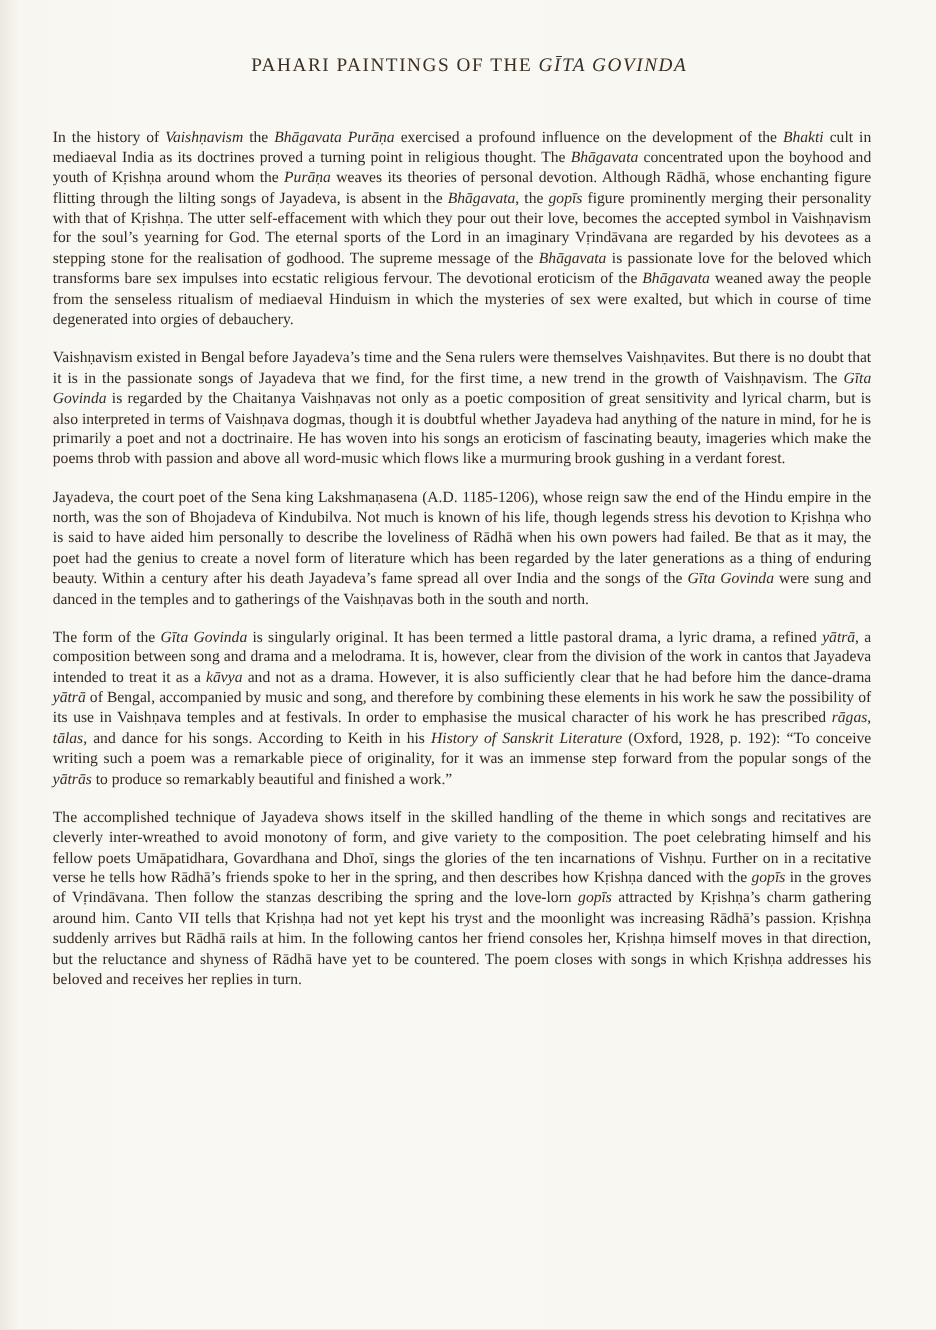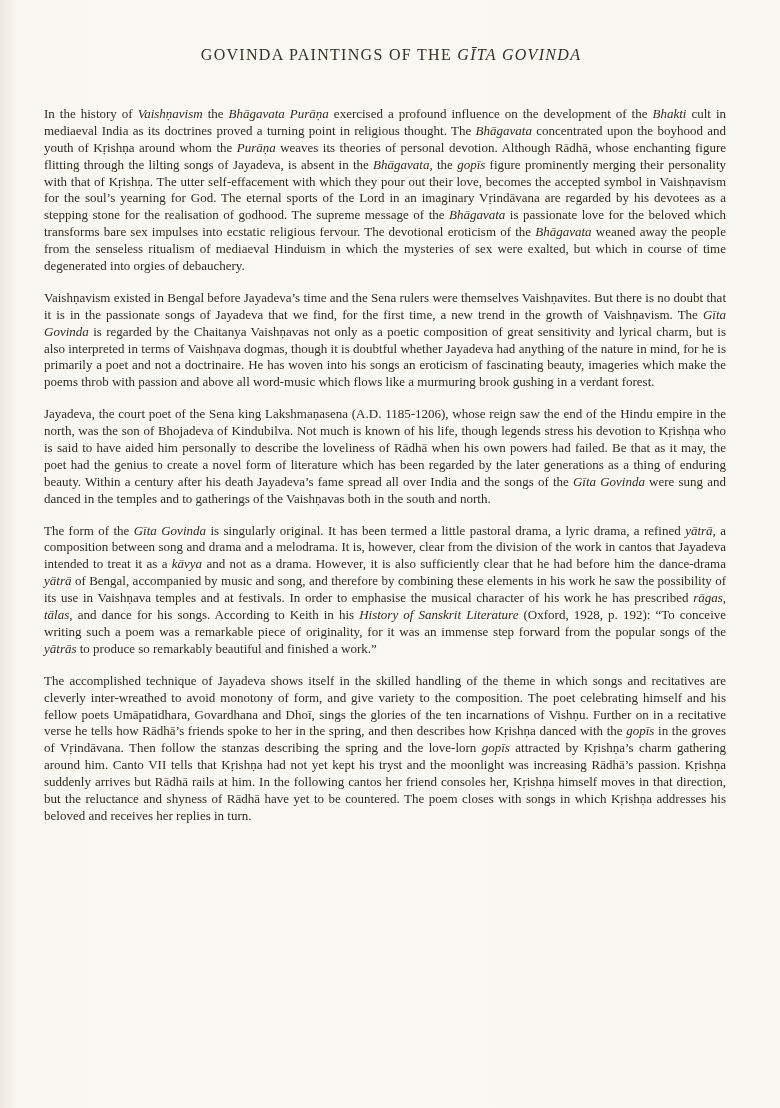--- a/index.html
+++ b/index.html
@@ -35,21 +35,21 @@
     font-size: 13px;
     line-height: 1.3;
     color: #342a1e;
   }
   .para em { font-style: italic; }
 </style>
 </head>
 <body>
 
 <div class="page">
-  <h1 class="title"><span>GOVINDA PAINTINGS OF THE </span><em>GĪTA GOVINDA</em></h1>
+  <h1 class="title"><span>PAHARI PAINTINGS OF THE </span><em>GĪTA GOVINDA</em></h1>
   <div class="body-text" id="article-body">
       <p class="para"><span>In the history of </span><em>Vaishṇavism</em><span> the </span><em>Bhāgavata Purāṇa</em><span> exercised a profound influence on the development of the </span><em>Bhakti</em><span> cult in mediaeval India as its doctrines proved a turning point in religious thought. The </span><em>Bhāgavata</em><span> concentrated upon the boyhood and youth of Kṛishṇa around whom the </span><em>Purāṇa</em><span> weaves its theories of personal devotion. Although Rādhā, whose enchanting figure flitting through the lilting songs of Jayadeva, is absent in the </span><em>Bhāgavata</em><span>, the </span><em>gopīs</em><span> figure prominently merging their personality with that of Kṛishṇa. The utter self-effacement with which they pour out their love, becomes the accepted symbol in Vaishṇavism for the soul’s yearning for God. The eternal sports of the Lord in an imaginary Vṛindāvana are regarded by his devotees as a stepping stone for the realisation of godhood. The supreme message of the </span><em>Bhāgavata</em><span> is passionate love for the beloved which transforms bare sex impulses into ecstatic religious fervour. The devotional eroticism of the </span><em>Bhāgavata</em><span> weaned away the people from the senseless ritualism of mediaeval Hinduism in which the mysteries of sex were exalted, but which in course of time degenerated into orgies of debauchery.</span></p>
       <p class="para"><span>Vaishṇavism existed in Bengal before Jayadeva’s time and the Sena rulers were themselves Vaishṇavites. But there is no doubt that it is in the passionate songs of Jayadeva that we find, for the first time, a new trend in the growth of Vaishṇavism. The </span><em>Gīta Govinda</em><span> is regarded by the Chaitanya Vaishṇavas not only as a poetic composition of great sensitivity and lyrical charm, but is also interpreted in terms of Vaishṇava dogmas, though it is doubtful whether Jayadeva had anything of the nature in mind, for he is primarily a poet and not a doctrinaire. He has woven into his songs an eroticism of fascinating beauty, imageries which make the poems throb with passion and above all word-music which flows like a murmuring brook gushing in a verdant forest.</span></p>
       <p class="para"><span>Jayadeva, the court poet of the Sena king Lakshmaṇasena (A.D. 1185-1206), whose reign saw the end of the Hindu empire in the north, was the son of Bhojadeva of Kindubilva. Not much is known of his life, though legends stress his devotion to Kṛishṇa who is said to have aided him personally to describe the loveliness of Rādhā when his own powers had failed. Be that as it may, the poet had the genius to create a novel form of literature which has been regarded by the later generations as a thing of enduring beauty. Within a century after his death Jayadeva’s fame spread all over India and the songs of the </span><em>Gīta Govinda</em><span> were sung and danced in the temples and to gatherings of the Vaishṇavas both in the south and north.</span></p>
       <p class="para"><span>The form of the </span><em>Gīta Govinda</em><span> is singularly original. It has been termed a little pastoral drama, a lyric drama, a refined </span><em>yātrā</em><span>, a composition between song and drama and a melodrama. It is, however, clear from the division of the work in cantos that Jayadeva intended to treat it as a </span><em>kāvya</em><span> and not as a drama. However, it is also sufficiently clear that he had before him the dance-drama </span><em>yātrā</em><span> of Bengal, accompanied by music and song, and therefore by combining these elements in his work he saw the possibility of its use in Vaishṇava temples and at festivals. In order to emphasise the musical character of his work he has prescribed </span><em>rāgas</em><span>, </span><em>tālas</em><span>, and dance for his songs. According to Keith in his </span><em>History of Sanskrit Literature</em><span> (Oxford, 1928, p. 192): “To conceive writing such a poem was a remarkable piece of originality, for it was an immense step forward from the popular songs of the </span><em>yātrās</em><span> to produce so remarkably beautiful and finished a work.”</span></p>
       <p class="para"><span>The accomplished technique of Jayadeva shows itself in the skilled handling of the theme in which songs and recitatives are cleverly inter-wreathed to avoid monotony of form, and give variety to the composition. The poet celebrating himself and his fellow poets Umāpatidhara, Govardhana and Dhoī, sings the glories of the ten incarnations of Vishṇu. Further on in a recitative verse he tells how Rādhā’s friends spoke to her in the spring, and then describes how Kṛishṇa danced with the </span><em>gopīs</em><span> in the groves of Vṛindāvana. Then follow the stanzas describing the spring and the love-lorn </span><em>gopīs</em><span> attracted by Kṛishṇa’s charm gathering around him. Canto VII tells that Kṛishṇa had not yet kept his tryst and the moonlight was increasing Rādhā’s passion. Kṛishṇa suddenly arrives but Rādhā rails at him. In the following cantos her friend consoles her, Kṛishṇa himself moves in that direction, but the reluctance and shyness of Rādhā have yet to be countered. The poem closes with songs in which Kṛishṇa addresses his beloved and receives her replies in turn.</span></p>
     </div>
 </div>
 
 </body></html>

